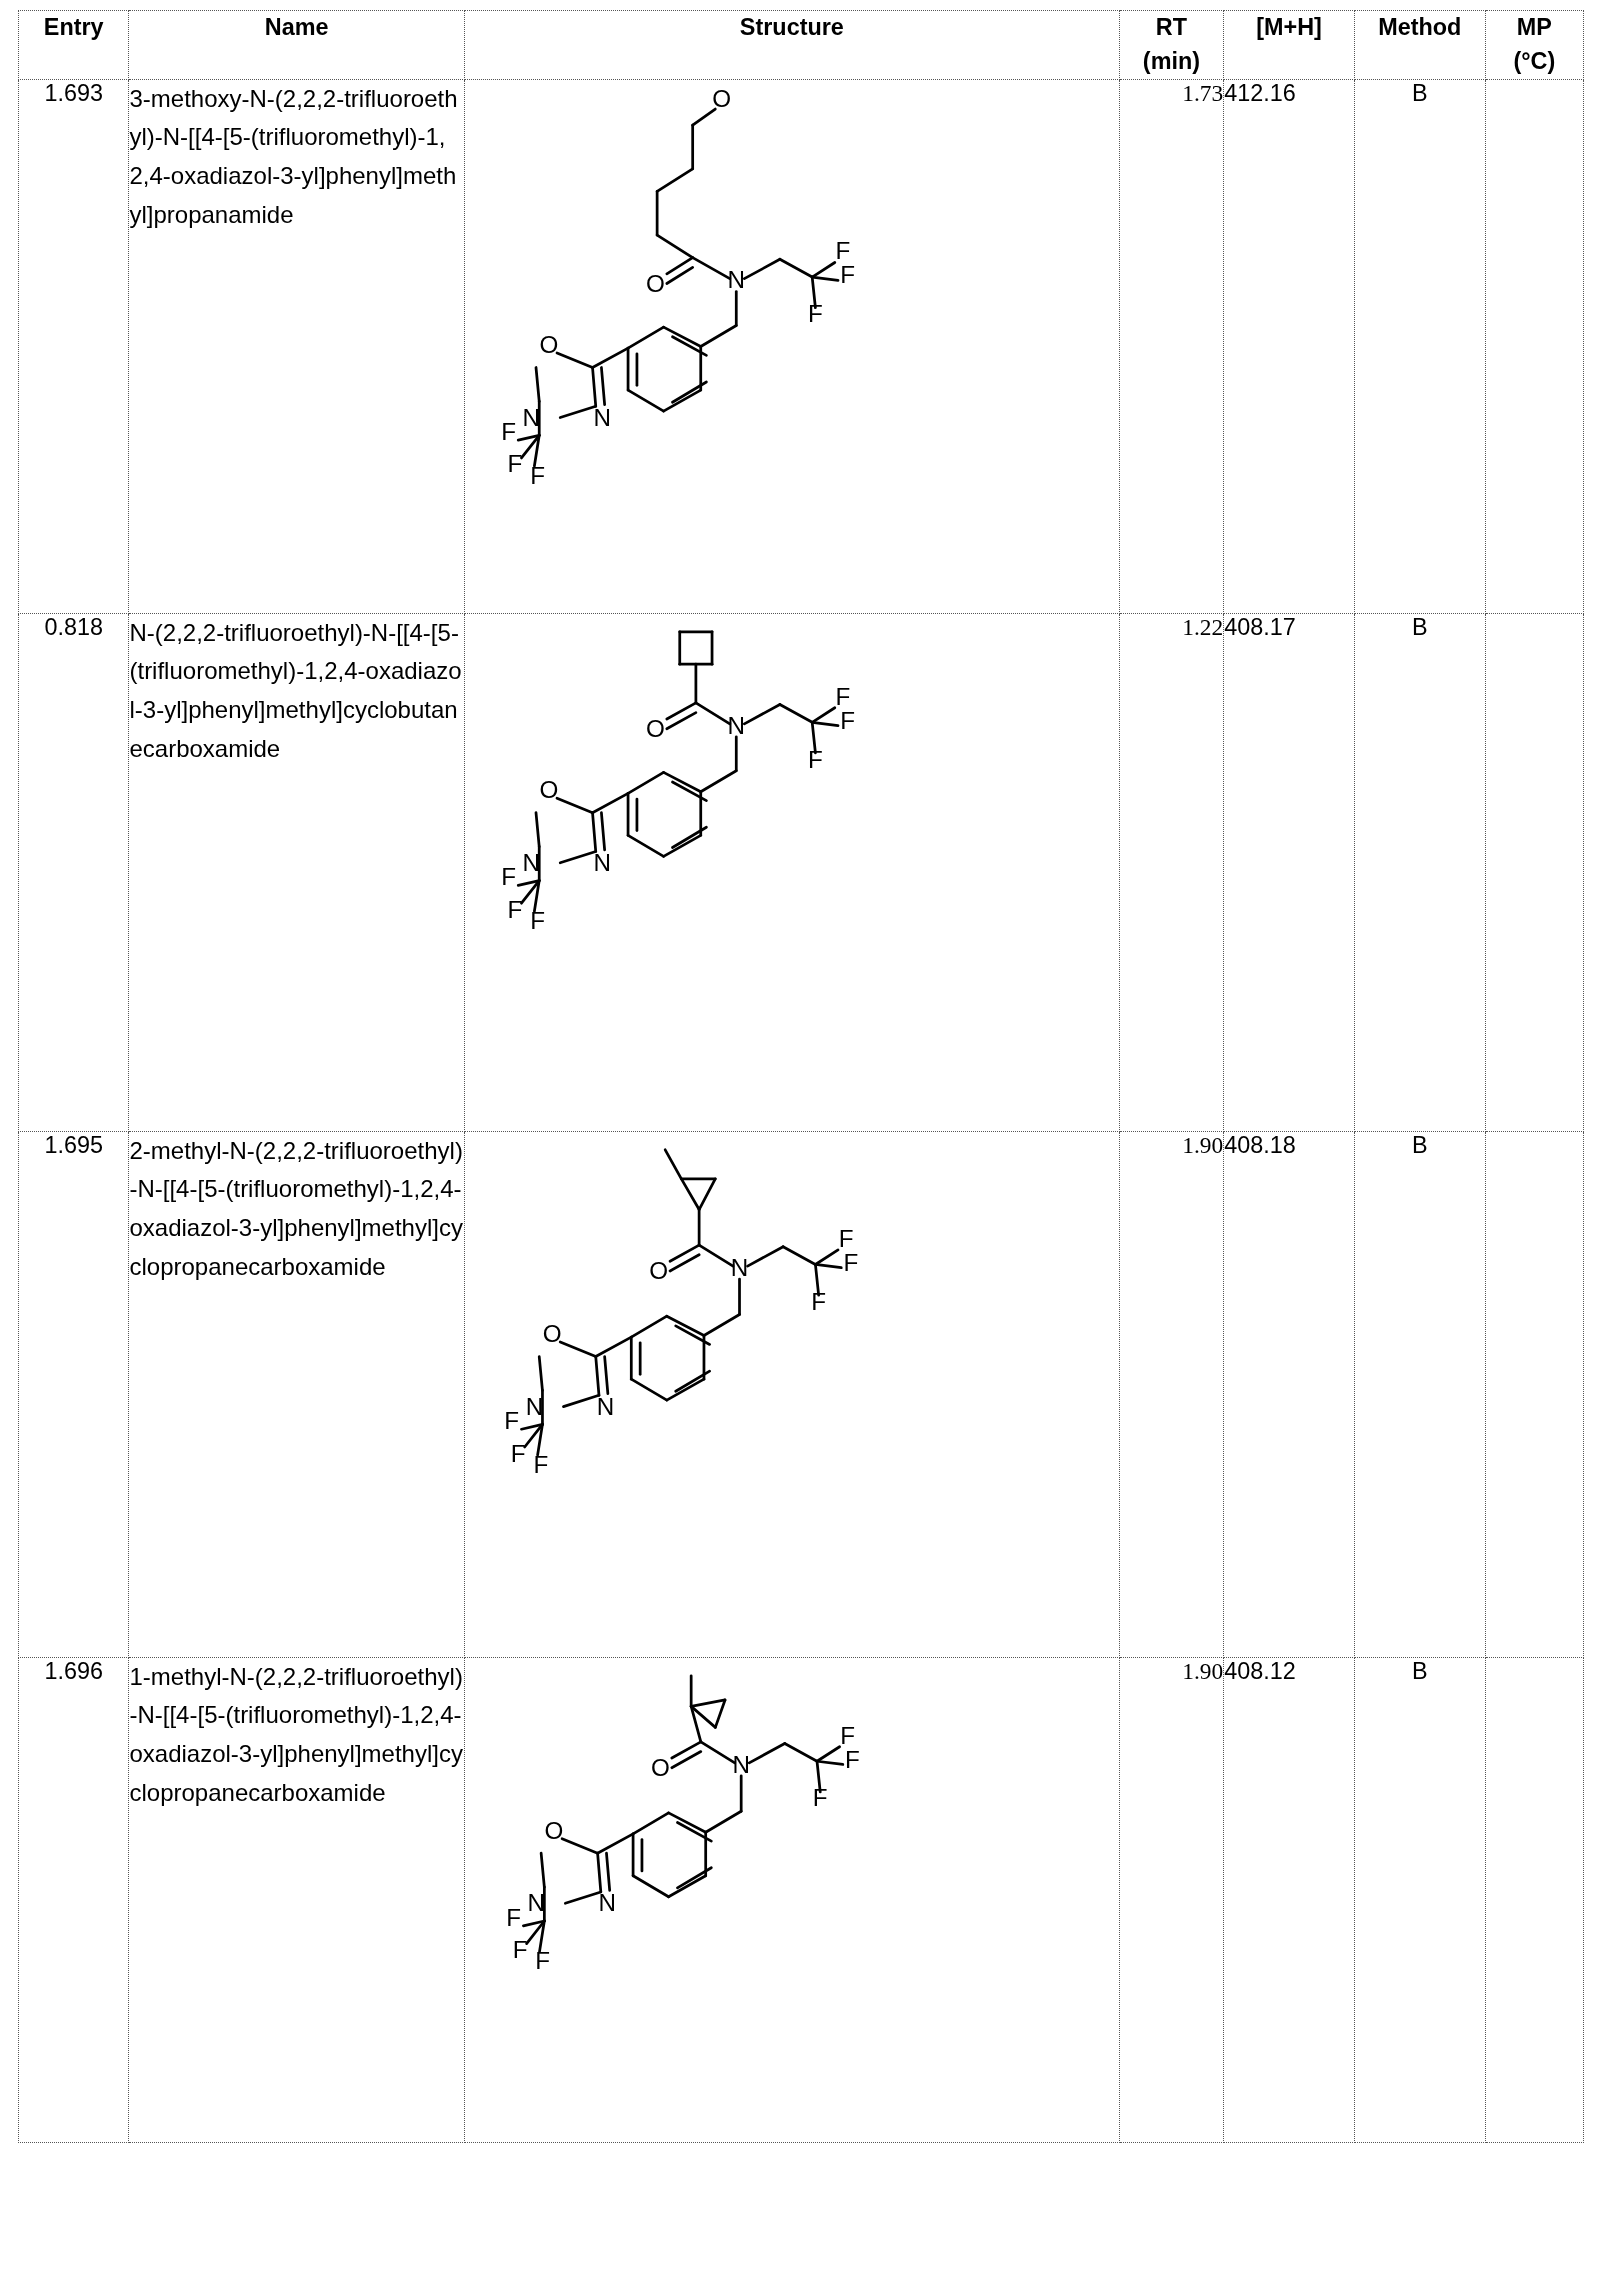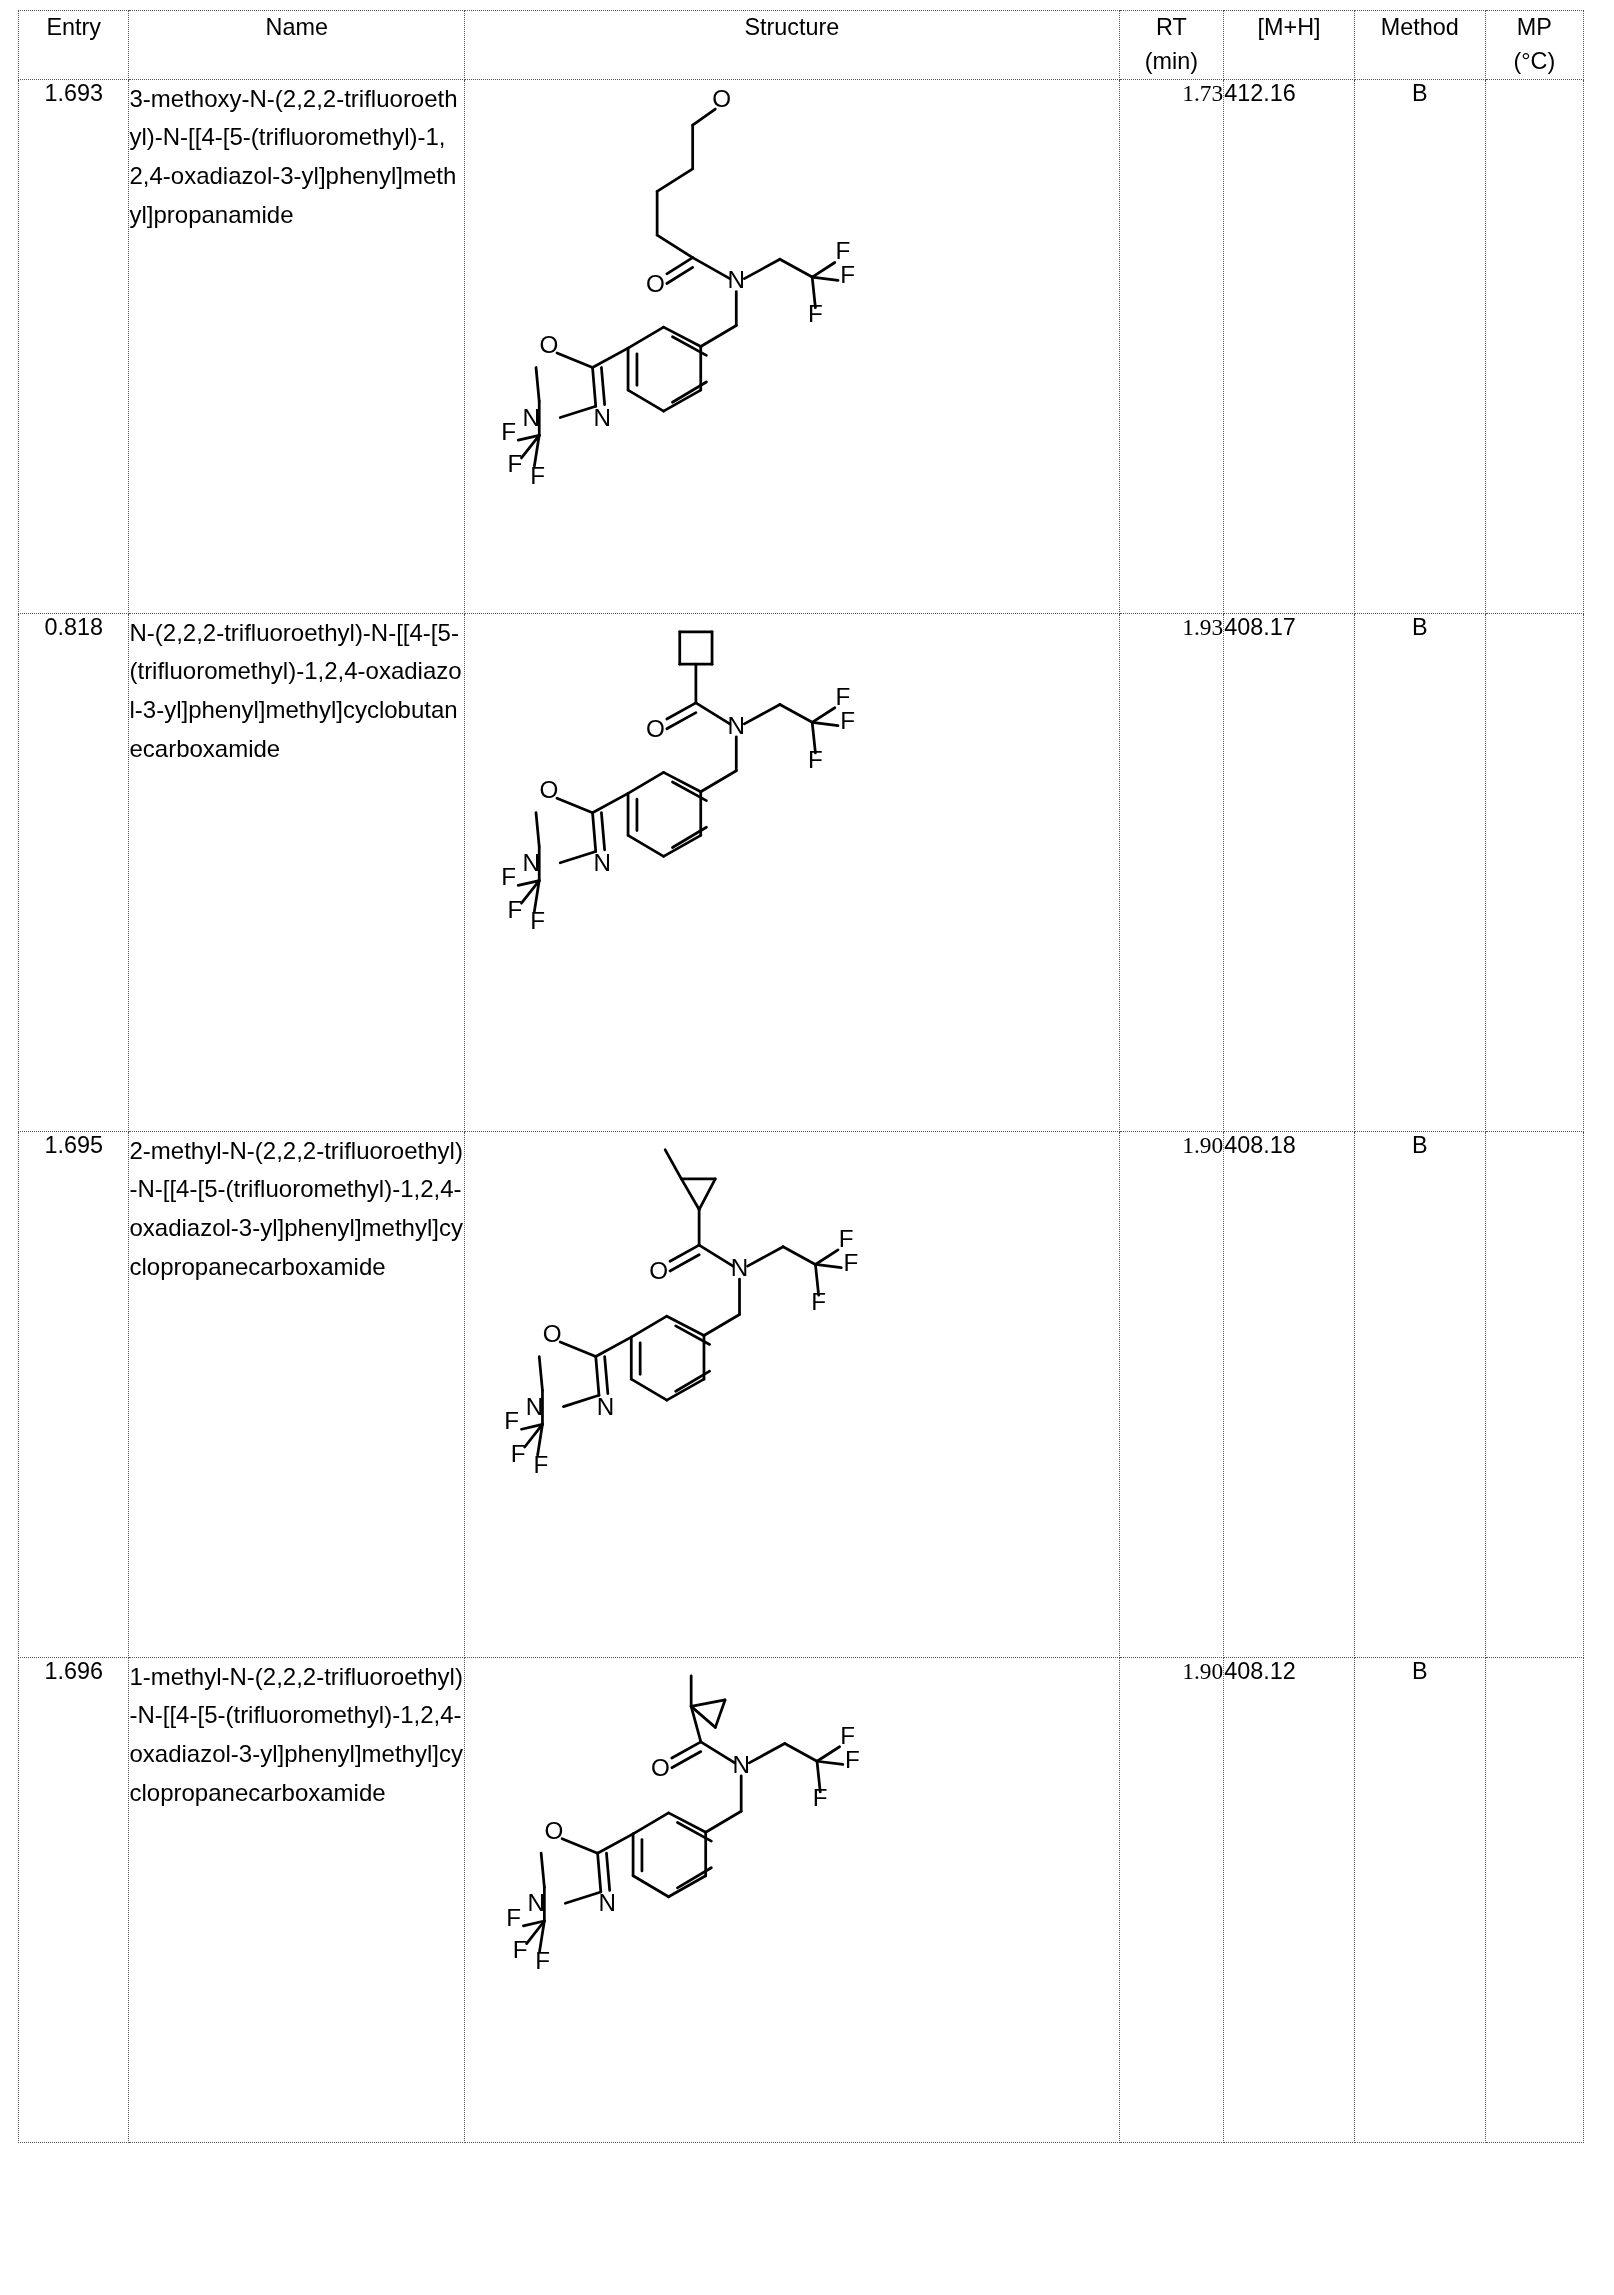--- a/index.html
+++ b/index.html
@@ -26,21 +26,21 @@
   }
   table.compound-table th,
   table.compound-table td {
     border: 0.8px dotted #555;
     vertical-align: top;
     padding: 0;
     background: #fff;
   }
   thead th {
     text-align: center;
-    font-weight: normal;
+    font-weight: bold;
     font-size: 23.4px;
     padding: 11.3px 3.2px 14.5px 3.2px;
     vertical-align: top;
     line-height: 1.45;
     margin-top: 46px;
   }
   .col-entry   { width: 109px; }
   .col-name    { width: 331px; }
   .col-struct  { width: 646px; }
   .col-rt      { width: 103px; }
@@ -251,21 +251,21 @@
               <text x="424" y="190">F</text>
               <text x="94" y="228">O</text>
               <text x="160" y="318">N</text>
               <text x="72" y="318">N</text>
               <text x="44" y="336">F</text>
               <text x="52" y="376">F</text>
               <text x="80" y="390">F</text>
             </g>
           </svg>
         </td>
-        <td class="rt">1.93</td>
+        <td class="rt">1.22</td>
         <td class="mh">408.17</td>
         <td class="method">B</td>
         <td class="mp"></td>
       </tr>
 
       <tr>
         <td class="entry">1.695</td>
         <td class="name">2-methyl-N-(2,2,2-trifluoroethyl)-N-[[4-[5-(trifluoromethyl)-1,2,4-oxadiazol-3-yl]phenyl]methyl]cyclopropanecarboxamide</td>
         <td class="structure">
           <svg width="638" height="525" viewBox="0 0 790 650">

